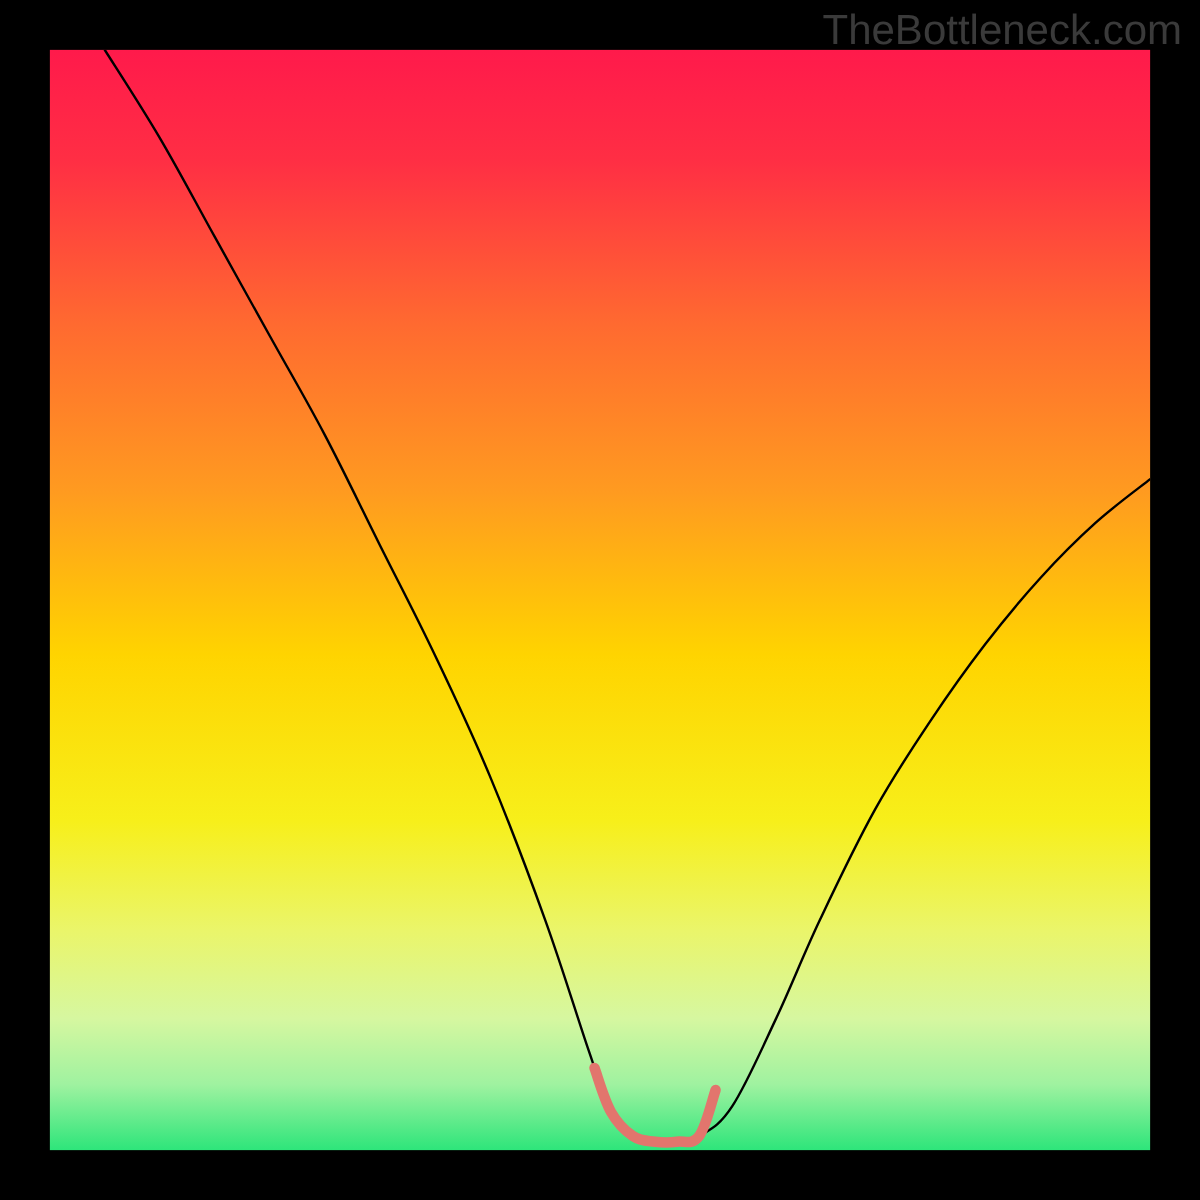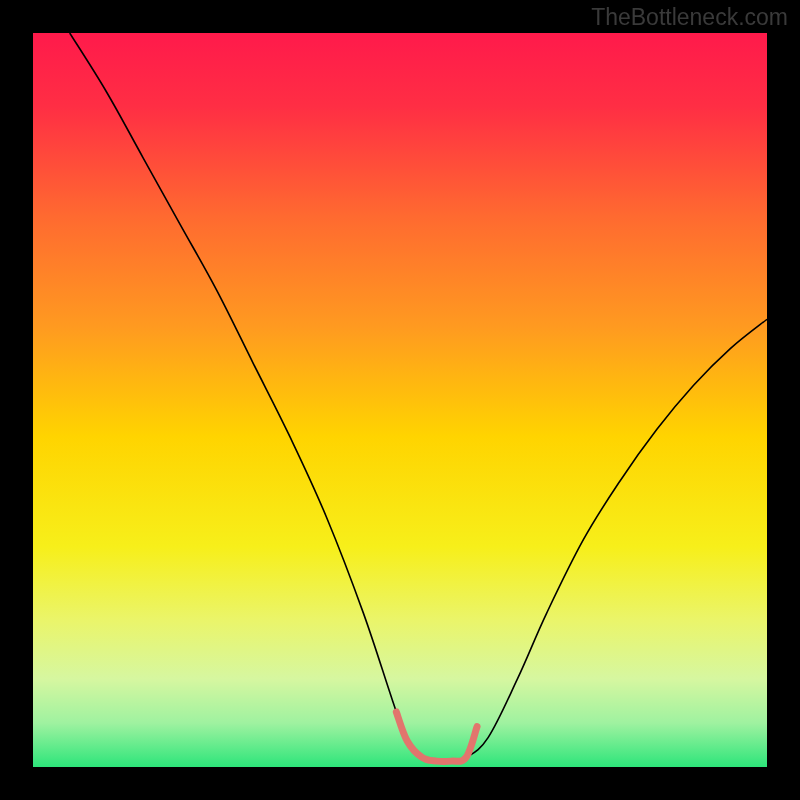--- a/index.html
+++ b/index.html
@@ -15,21 +15,21 @@
     position: relative;
     width: 800px;
     height: 800px;
     background: #000;
   }
   .watermark {
     position: absolute;
     top: 4px;
     right: 12px;
     color: #3a3a3a;
-    font-size: 23px;
+    font-size: 28px;
     font-weight: 400;
     letter-spacing: 0px;
     z-index: 5;
   }
   .plot-area {
     position: absolute;
     left: 33px;
     top: 33px;
     width: 734px;
     height: 734px;

